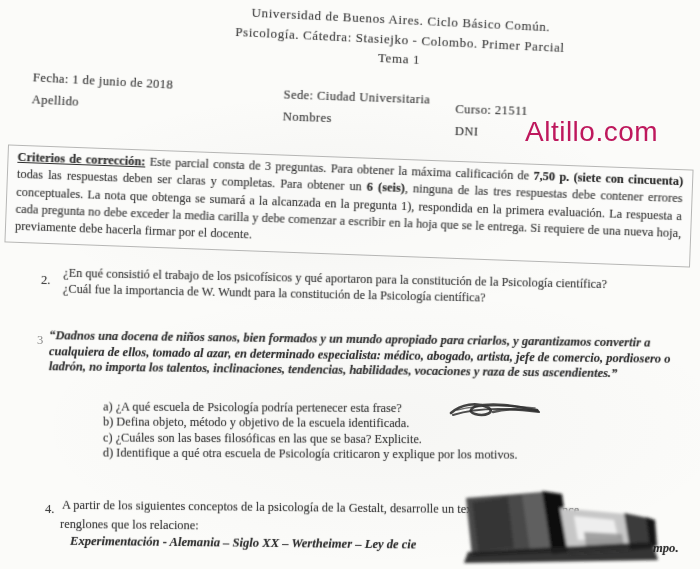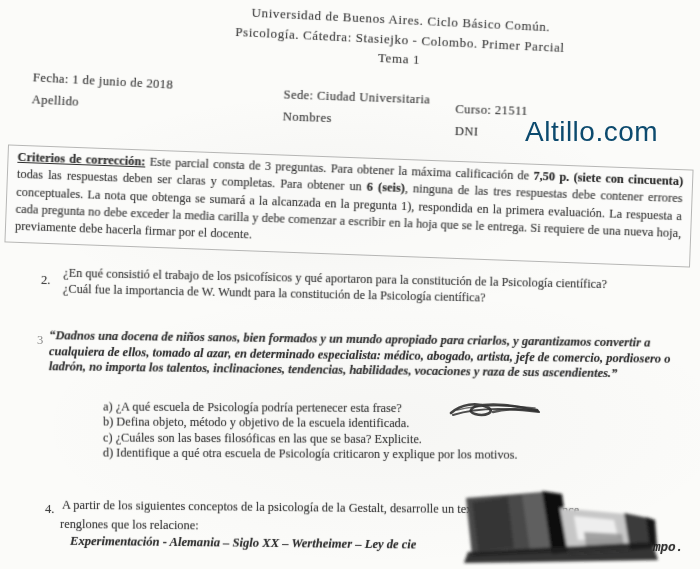--- a/index.html
+++ b/index.html
@@ -26,21 +26,21 @@
     transform:rotate(2.8deg);color:#474747;
   }
   .info{font-size:12.6px;letter-spacing:0.4px;}
   .info div{margin-bottom:7px;}
   .block-fecha{left:32px;top:74px;transform:rotate(3deg);}
   .block-sede{left:283px;top:90px;transform:rotate(2deg);}
   .block-curso{left:455px;top:103px;transform:rotate(1.5deg);}
   .watermark{
     left:525px;top:116px;
     font-family:"Liberation Sans", sans-serif;
-    font-size:28px;color:#0c4a6e;letter-spacing:0.5px;
+    font-size:28px;color:#be185d;letter-spacing:0.5px;
     filter:blur(0.2px);
   }
   .criterios-box{
     left:6px;top:157px;width:686px;
     border:1px solid rgba(125,125,125,0.55);
     transform:rotate(2.1deg);
     padding:3px 9px 6px 9px;box-sizing:border-box;
     background:rgba(252,252,250,0.6);
   }
   .criterios-box p{
@@ -62,21 +62,21 @@
   .q4-num{left:45px;top:502px;transform:rotate(0.6deg);}
   .q4-line1{left:62px;top:501px;width:615px;font-size:12.4px;transform:rotate(0.6deg);}
   .q4-line2{left:60px;top:519px;width:400px;font-size:12.4px;transform:rotate(0.6deg);}
   .q4-concepts{
     left:70px;top:537px;width:600px;font-size:12.6px;
     font-weight:bold;font-style:italic;color:#333;
     transform:rotate(0.6deg);white-space:nowrap;
   }
   .q4-concepts-end{
     left:653px;top:541px;font-size:12.6px;
-    font-weight:bold;font-style:italic;color:#333;white-space:nowrap;font-family:Liberation Mono, monospace;
+    font-weight:bold;font-style:italic;color:#333;white-space:nowrap;
   }
   .covering-object{left:452px;top:488px;}
 </style>
 </head>
 <body>
 
 <div class="paper">
 
   <div class="abs scan header">
     <div>Universidad de Buenos Aires. Ciclo Básico Común.</div>

